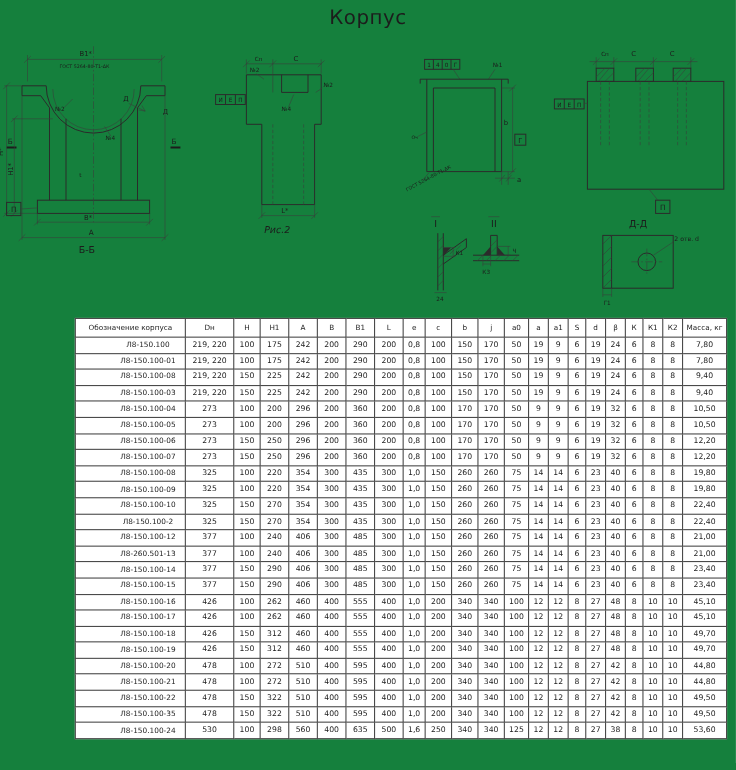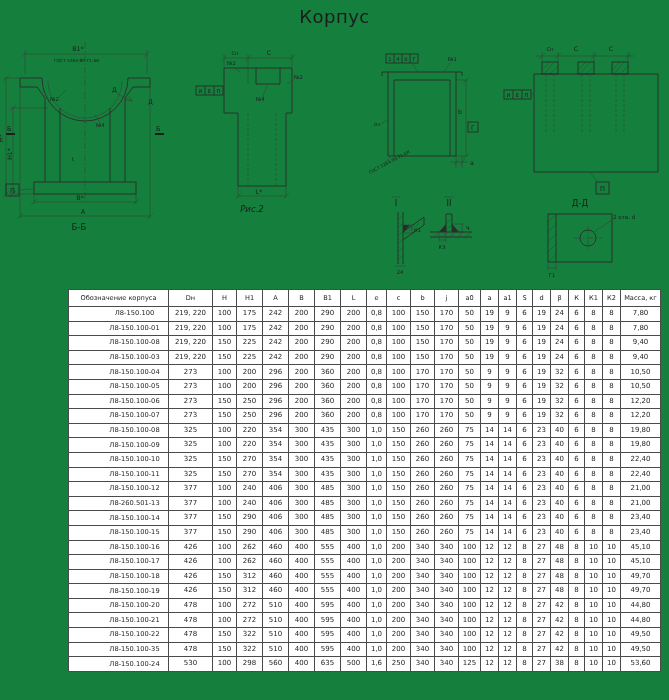--- a/index.html
+++ b/index.html
@@ -487,21 +487,21 @@
           <td>14</td>
           <td>6</td>
           <td>23</td>
           <td>40</td>
           <td>6</td>
           <td>8</td>
           <td>8</td>
           <td>22,40</td>
         </tr>
         <tr>
-          <td class="c0">Л8-150.100-11</td>
+          <td class="c0">Л8-150.100-2</td>
           <td>325</td>
           <td>150</td>
           <td>270</td>
           <td>354</td>
           <td>300</td>
           <td>435</td>
           <td>300</td>
           <td>1,0</td>
           <td>150</td>
           <td>260</td>

